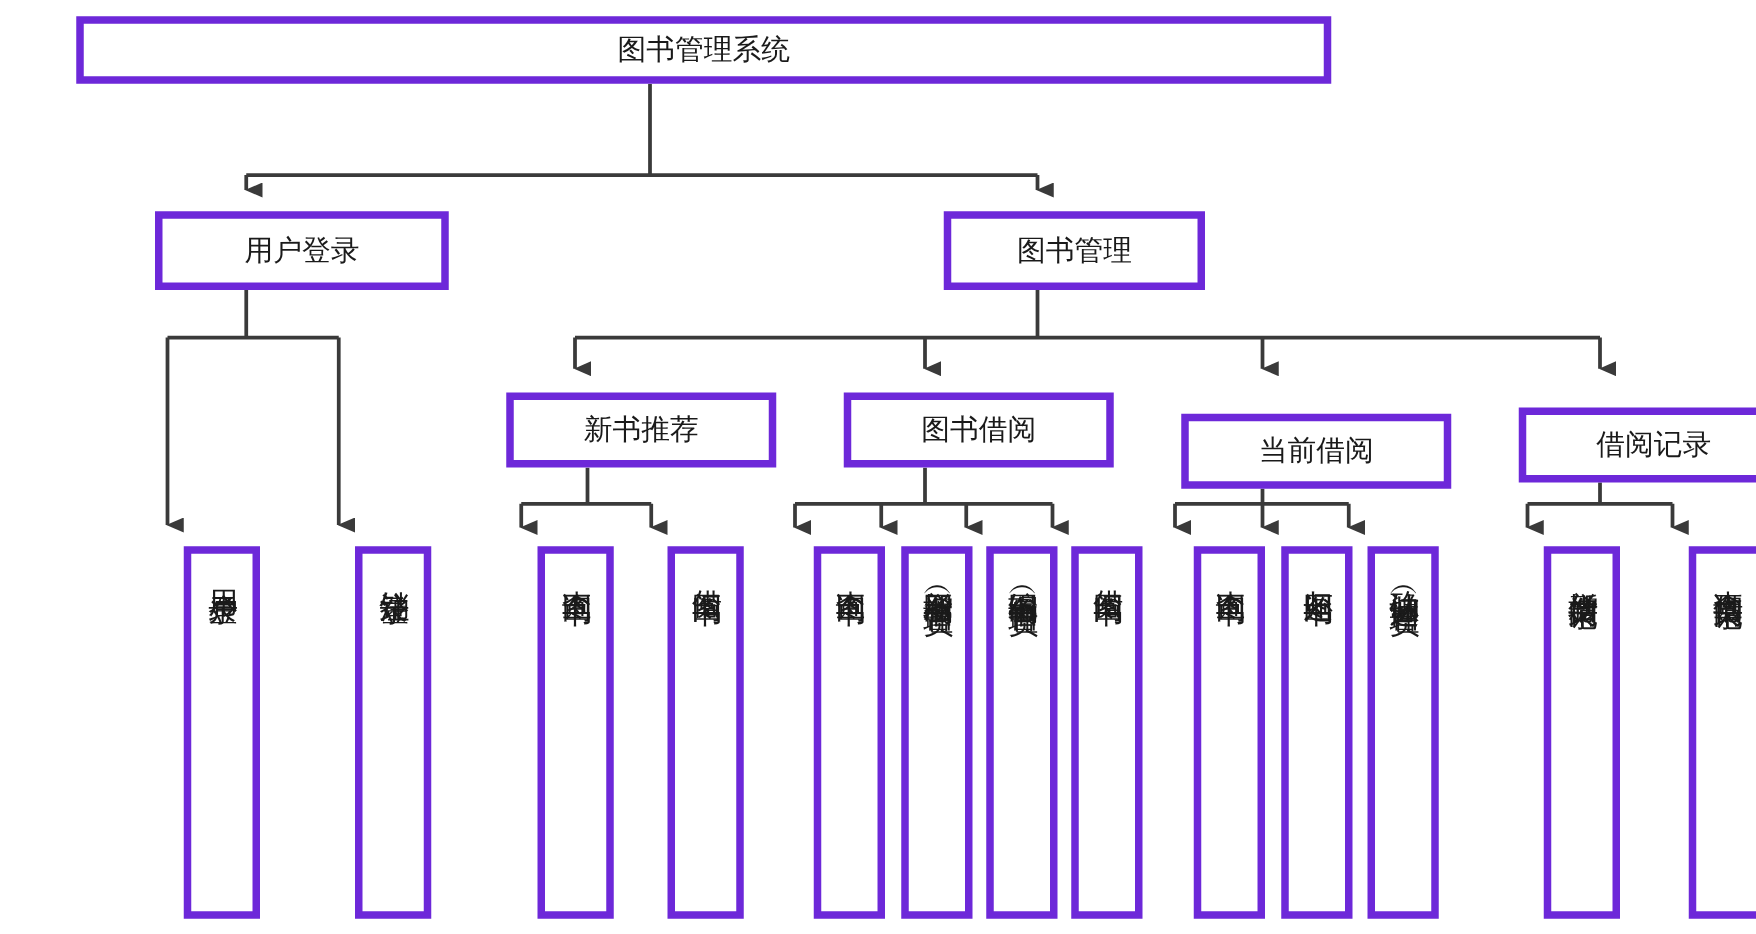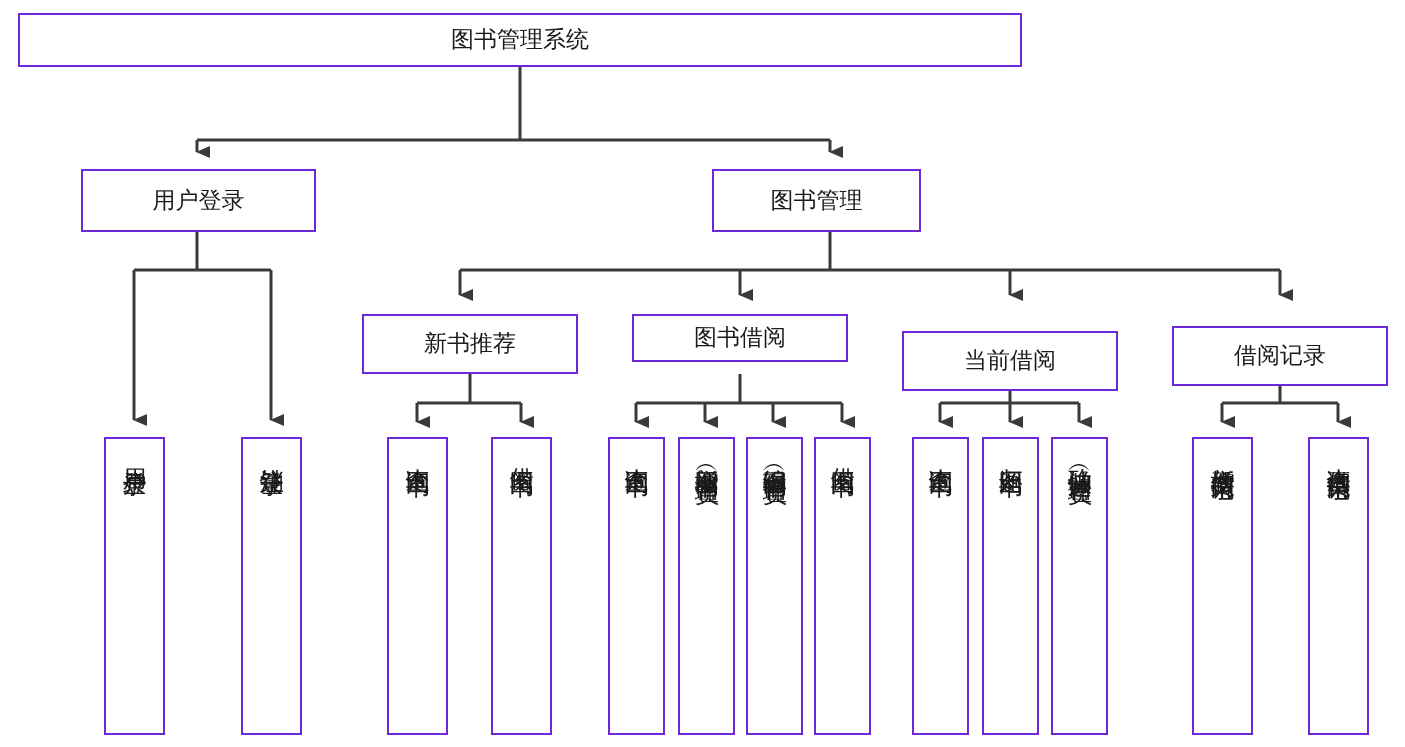--- a/index.html
+++ b/index.html
@@ -21,25 +21,26 @@
     position: absolute;
     left: 0;
     top: 0;
     width: 1405px;
     height: 747px;
   }
   .node {
     position: absolute;
     box-sizing: border-box;
     background: #ffffff;
-    border: 2px solid #6d28d9;
+    border: 6px solid #6d28d9;
     display: flex;
     align-items: center;
     justify-content: center;
     z-index: 2;
+    margin-left: 43px;
   }
   .node .label {
     color: #1a1a1a;
     line-height: 1.18;
     text-align: center;
     white-space: nowrap;
   }
   .node.horiz .label {
     font-size: 23px;
   }
@@ -126,21 +127,21 @@
   <div class="node horiz" style="left:81px; top:169px; width:235px; height:63px;">
     <span class="label">用户登录</span>
   </div>
   <div class="node horiz" style="left:712px; top:169px; width:209px; height:63px;">
     <span class="label">图书管理</span>
   </div>
 
   <div class="node horiz" style="left:362px; top:314px; width:216px; height:60px;">
     <span class="label">新书推荐</span>
   </div>
-  <div class="node horiz" style="left:632px; top:314px; width:216px; height:48px;">
+  <div class="node horiz" style="left:632px; top:314px; width:216px; height:60px;">
     <span class="label">图书借阅</span>
   </div>
   <div class="node horiz" style="left:902px; top:331px; width:216px; height:60px;">
     <span class="label">当前借阅</span>
   </div>
   <div class="node horiz" style="left:1172px; top:326px; width:216px; height:60px;">
     <span class="label">借阅记录</span>
   </div>
 
   <div class="node vert" style="left:104px; top:437px; width:61px; height:298px;">

